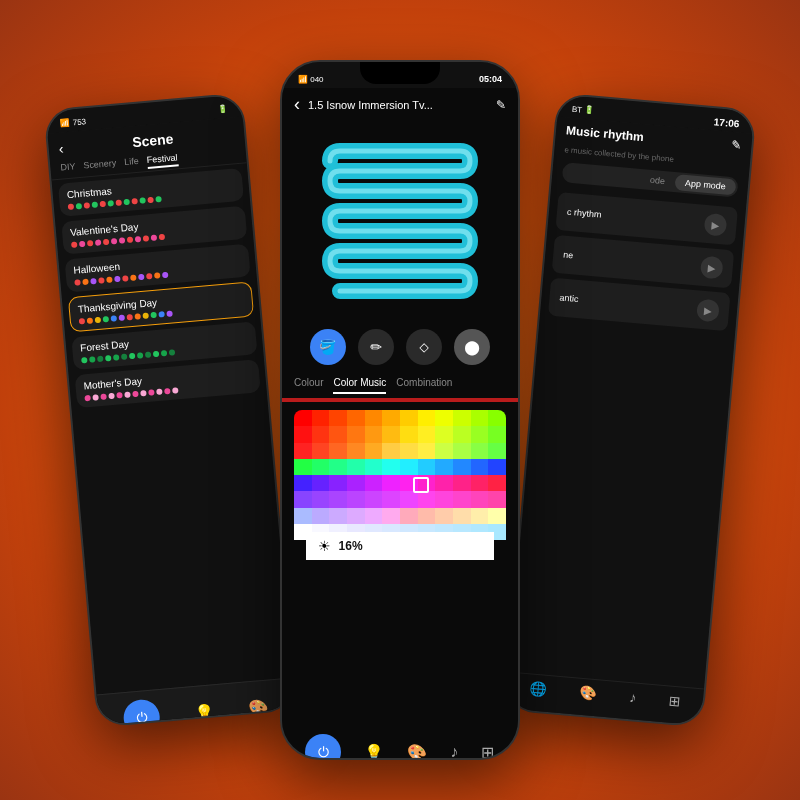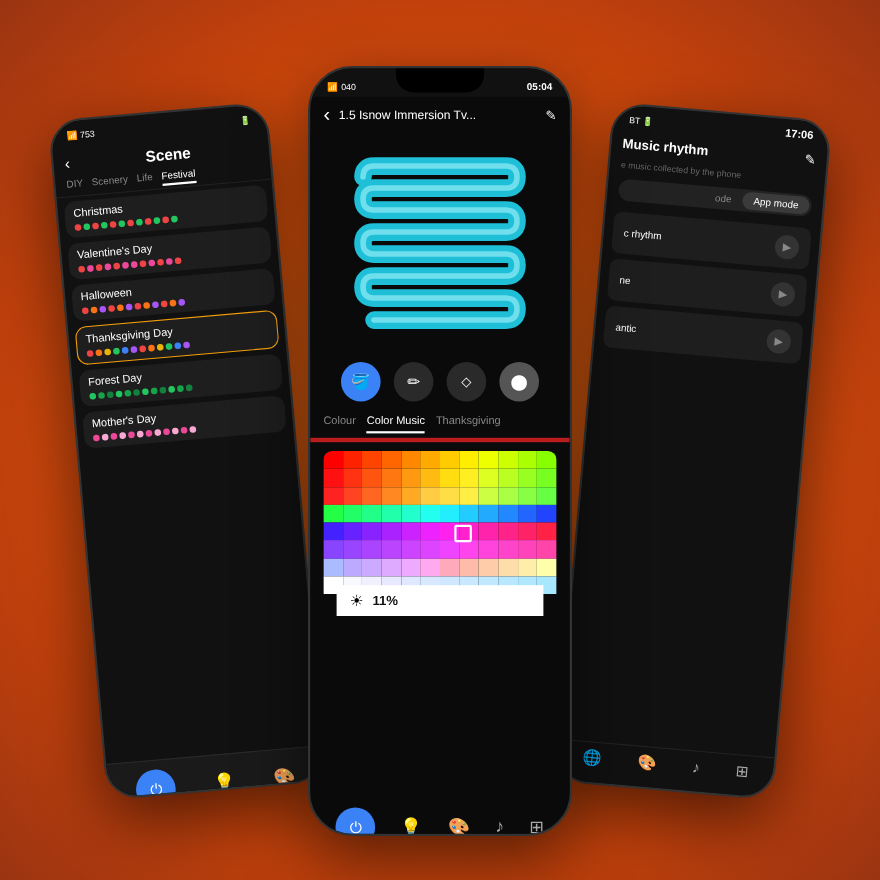--- a/index.html
+++ b/index.html
@@ -590,21 +590,21 @@
       <div class="tool-bar">
         <div class="tool-btn active">🪣</div>
         <div class="tool-btn">✏</div>
         <div class="tool-btn" style="font-size:12px;">◇</div>
         <div class="tool-btn gray" style="background:#555;">⬤</div>
       </div>
 
       <div class="color-tabs">
         <span class="color-tab">Colour</span>
         <span class="color-tab active">Color Music</span>
-        <span class="color-tab">Thanksgiving</span>
+        <span class="color-tab">Combination</span>
       </div>
 
       <div class="color-palette">
         <div class="palette-grid" id="paletteGrid">
         <div class="palette-cell" style="background: rgb(255, 0, 0);"></div>
             <div class="palette-cell" style="background: rgb(255, 34, 0);"></div>
             <div class="palette-cell" style="background: rgb(255, 68, 0);"></div>
             <div class="palette-cell" style="background: rgb(255, 102, 0);"></div>
             <div class="palette-cell" style="background: rgb(255, 136, 0);"></div>
             <div class="palette-cell" style="background: rgb(255, 170, 0);"></div>
@@ -696,21 +696,21 @@
             <div class="palette-cell" style="background: rgb(200, 232, 255);"></div>
             <div class="palette-cell" style="background: rgb(192, 232, 255);"></div>
             <div class="palette-cell" style="background: rgb(184, 232, 255);"></div>
             <div class="palette-cell" style="background: rgb(176, 232, 255);"></div>
             <div class="palette-cell" style="background: rgb(168, 232, 255);"></div>
           </div>
         <div class="selected-marker"></div>
 
         <div class="brightness-row" style="position:absolute; bottom:0; left:0; right:0; border-radius:0;">
           <span class="brightness-icon">☀</span>
-          <span class="brightness-val">11%</span>
+          <span class="brightness-val">16%</span>
         </div>
       </div>
 
       <div class="center-bottom">
         <div class="power-btn-blue">⏻</div>
         <div class="bottom-icon" style="color:#aaa;">💡</div>
         <div class="bottom-icon" style="color:#aaa;">🎨</div>
         <div class="bottom-icon" style="color:#aaa;">♪</div>
         <div class="bottom-icon" style="color:#aaa;">⊞</div>
       </div>

